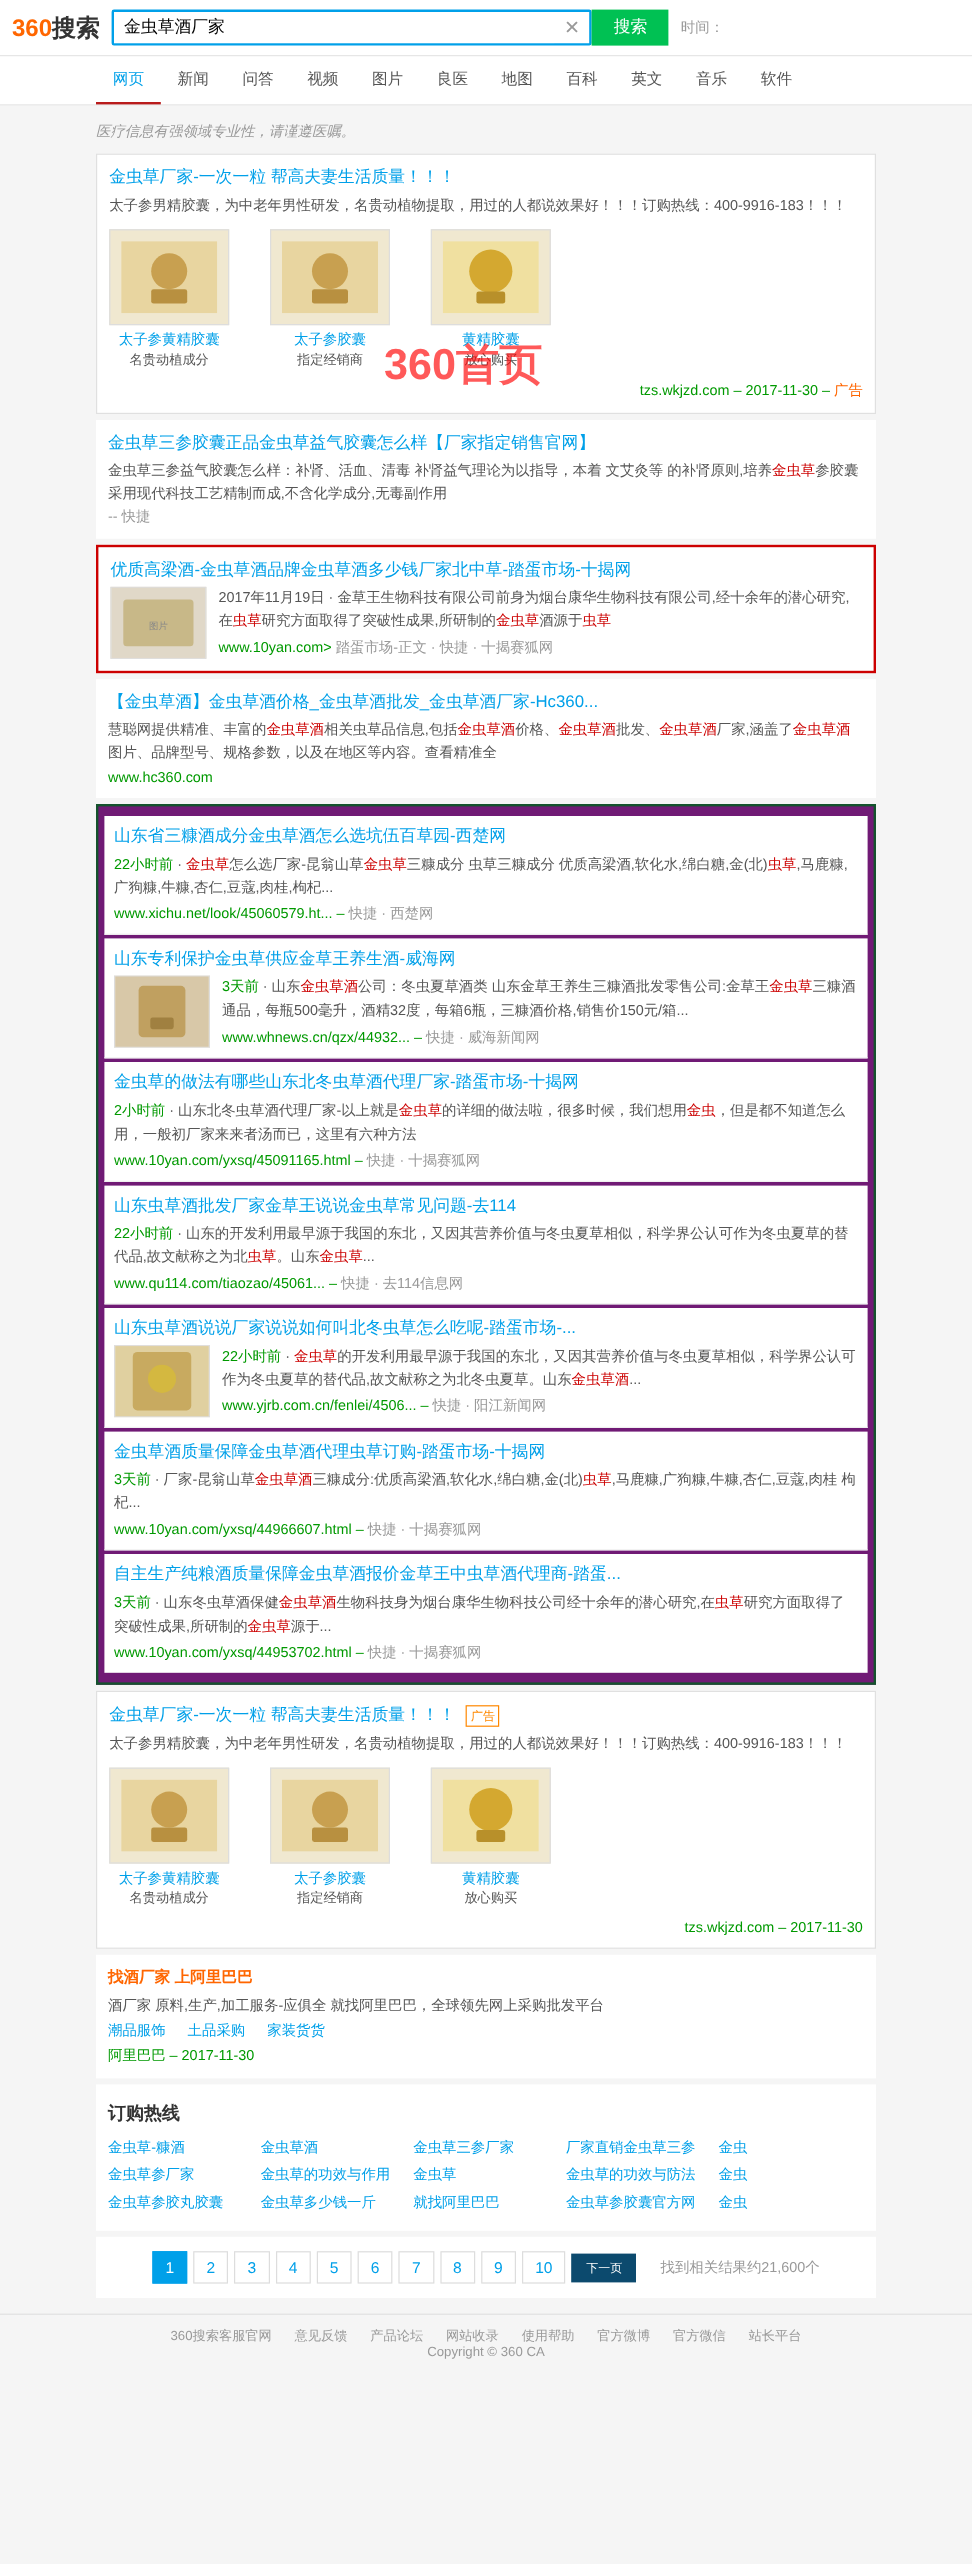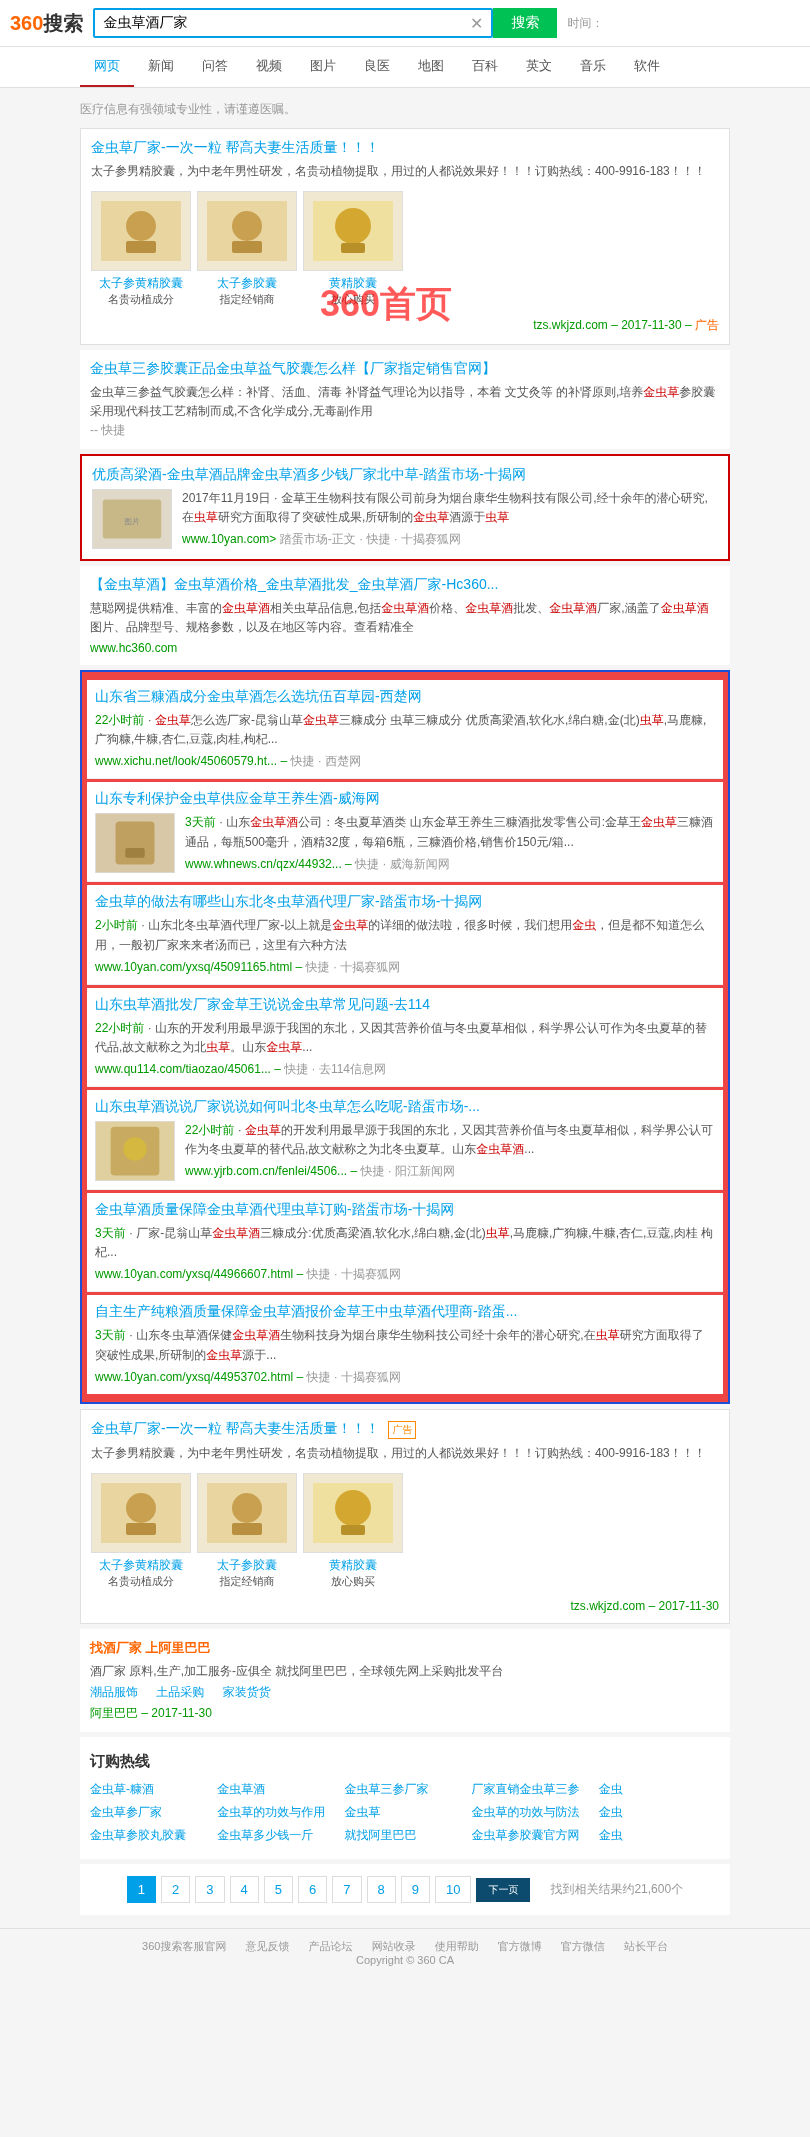--- a/index.html
+++ b/index.html
@@ -17,42 +17,42 @@
     
     
     .nav { background: #fff; border-bottom: 1px solid #e0e0e0; padding: 0 80px; display: flex; }
     .nav-item { padding: 10px 14px; font-size: 13px; color: #555; cursor: pointer; text-decoration: none; }
     .nav-item.active { color: #00a0e9; border-bottom: 2px solid #b91c1c; }
     
     
     .content { background: #f5f5f5; padding: 8px 80px; }
     
     
-    .warning { color: #999; font-size: 12px; padding: 5px 0; }
+    .warning { color: #999; font-size: 12px; padding: 5px 0; font-style: italic; }
     
     
     .result { background: #fff; margin: 5px 0; padding: 10px; }
     .result-title { color: #00a0e9; font-size: 14px; text-decoration: none; display: block; margin-bottom: 5px; }
     .result-desc { color: #555; font-size: 12px; line-height: 1.6; }
     .result-desc em { color: #cc0000; font-style: normal; }
     .result-url { color: #090; font-size: 12px; margin-top: 4px; }
     .result-source { color: #999; font-size: 12px; }
     
     
     .ad-block { background: #fff; margin: 5px 0; padding: 10px; border: 1px solid #e0e0e0; }
-    .ad-images { display: flex; gap: 6px; margin: 10px 0; }
+    .ad-images { display: flex; gap: 34px; margin: 10px 0; }
     .ad-img-item { text-align: center; font-size: 12px; color: #555; }
     .ad-img-box { width: 100px; height: 80px; background: #f0e8d0; border: 1px solid #ddd; display: flex; align-items: center; justify-content: center; margin-bottom: 4px; font-size: 10px; color: #999; }
     .ad-img-label { color: #00a0e9; font-size: 12px; }
     .ad-img-sublabel { color: #555; font-size: 11px; }
     .ad-url { color: #090; font-size: 12px; text-align: right; }
     .ad-tag { color: #ff6600; font-size: 12px; }
     
     
-    .red-box { border: 2px solid #1d4ed8; margin: 5px 0; padding: 5px; background: #ef4444; }
+    .red-box { border: 2px solid #14532d; margin: 5px 0; padding: 5px; background: #701a75; }
     .red-box .result { margin: 3px 0; padding: 8px; border-bottom: 1px solid #f0f0f0; }
     .red-box .result:last-child { border-bottom: none; }
     
     
     .result-with-img { display: flex; gap: 10px; }
     .result-img { width: 80px; height: 60px; background: #e8e0d0; border: 1px solid #ddd; flex-shrink: 0; display: flex; align-items: center; justify-content: center; font-size: 10px; color: #999; }
     .result-body { flex: 1; }
     
     
     .related { background: #fff; margin: 5px 0; padding: 15px 10px; }

